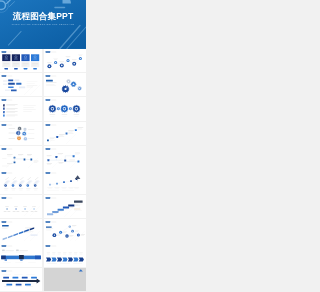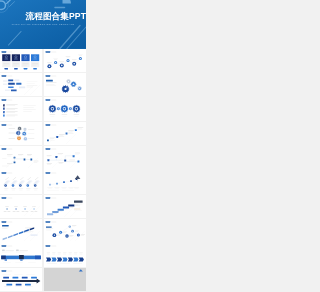--- a/index.html
+++ b/index.html
@@ -3,21 +3,21 @@
 <meta charset="utf-8">
 <style>
 *{box-sizing:border-box;}
 html,body{margin:0;padding:0;width:86px;height:292px;overflow:hidden;
   font-family:"Liberation Sans",sans-serif;background:#f1f1f1;}
 #page{position:relative;width:86px;height:292px;background:#f1f1f1;overflow:hidden;}
 
 
 .hero{position:absolute;left:0;top:0;width:86px;height:48.5px;overflow:hidden;background:#1266ad;}
 .hero>svg{position:absolute;left:0;top:0;}
-.hero-title{position:absolute;left:0;top:12px;width:86px;text-align:right;
+.hero-title{position:absolute;left:0;top:12px;width:86px;text-align:center;
   color:#ffffff;font-size:8.6px;font-weight:bold;letter-spacing:.1px;line-height:8.6px;
   white-space:nowrap;}
 .hero-sub{position:absolute;left:0;top:23.4px;width:86px;text-align:center;
   color:#9cc4e4;font-size:2.2px;letter-spacing:.5px;white-space:nowrap;line-height:3px;}
 
 
 .grid{position:absolute;left:0;top:48.5px;width:86px;height:243.5px;}
 .slide{position:absolute;width:42px;height:23.625px;background:#ffffff;overflow:hidden;}
 .slide>svg{display:block;width:42px;height:23.625px;}
 </style>

